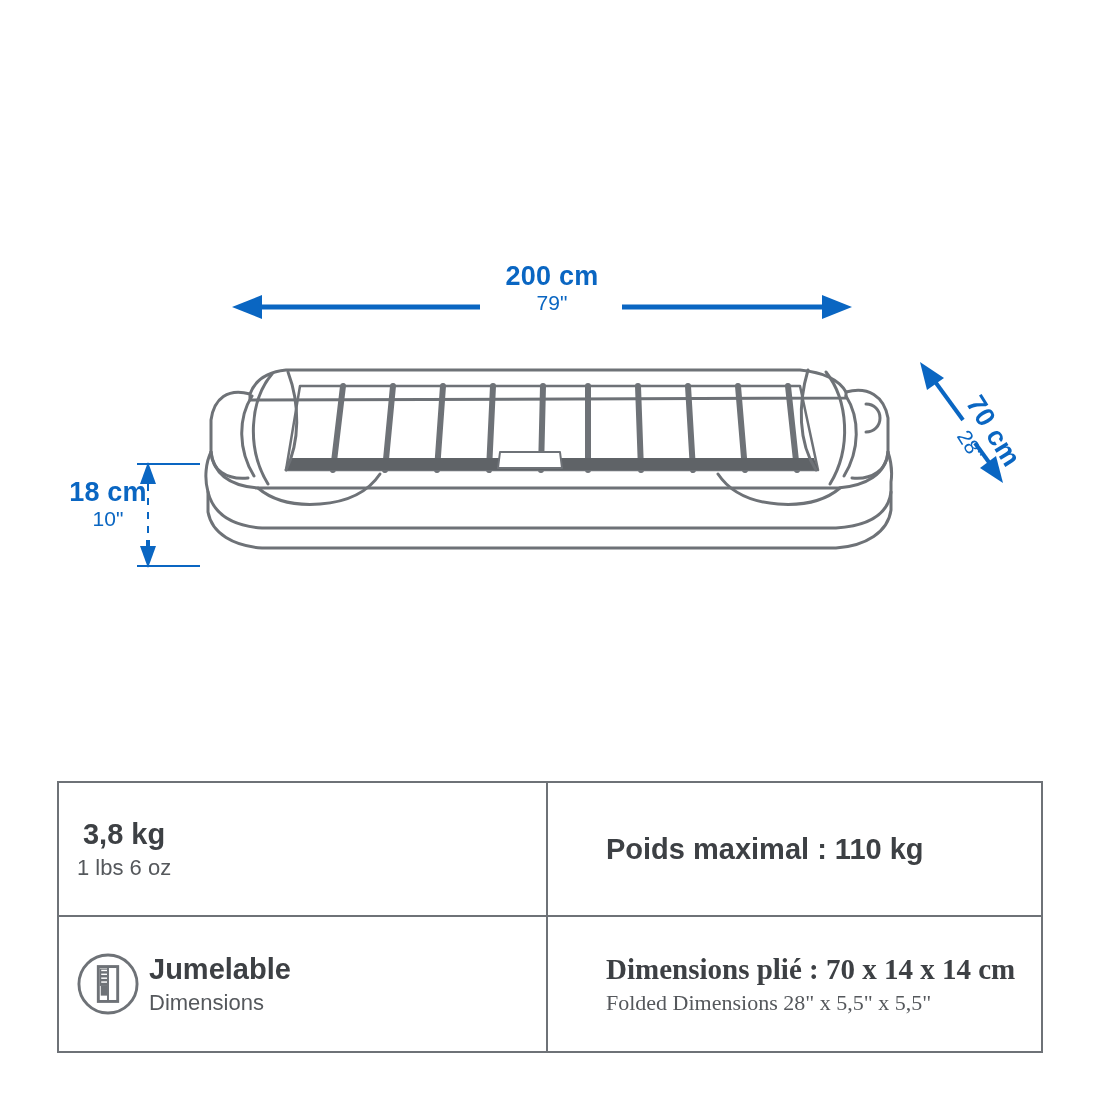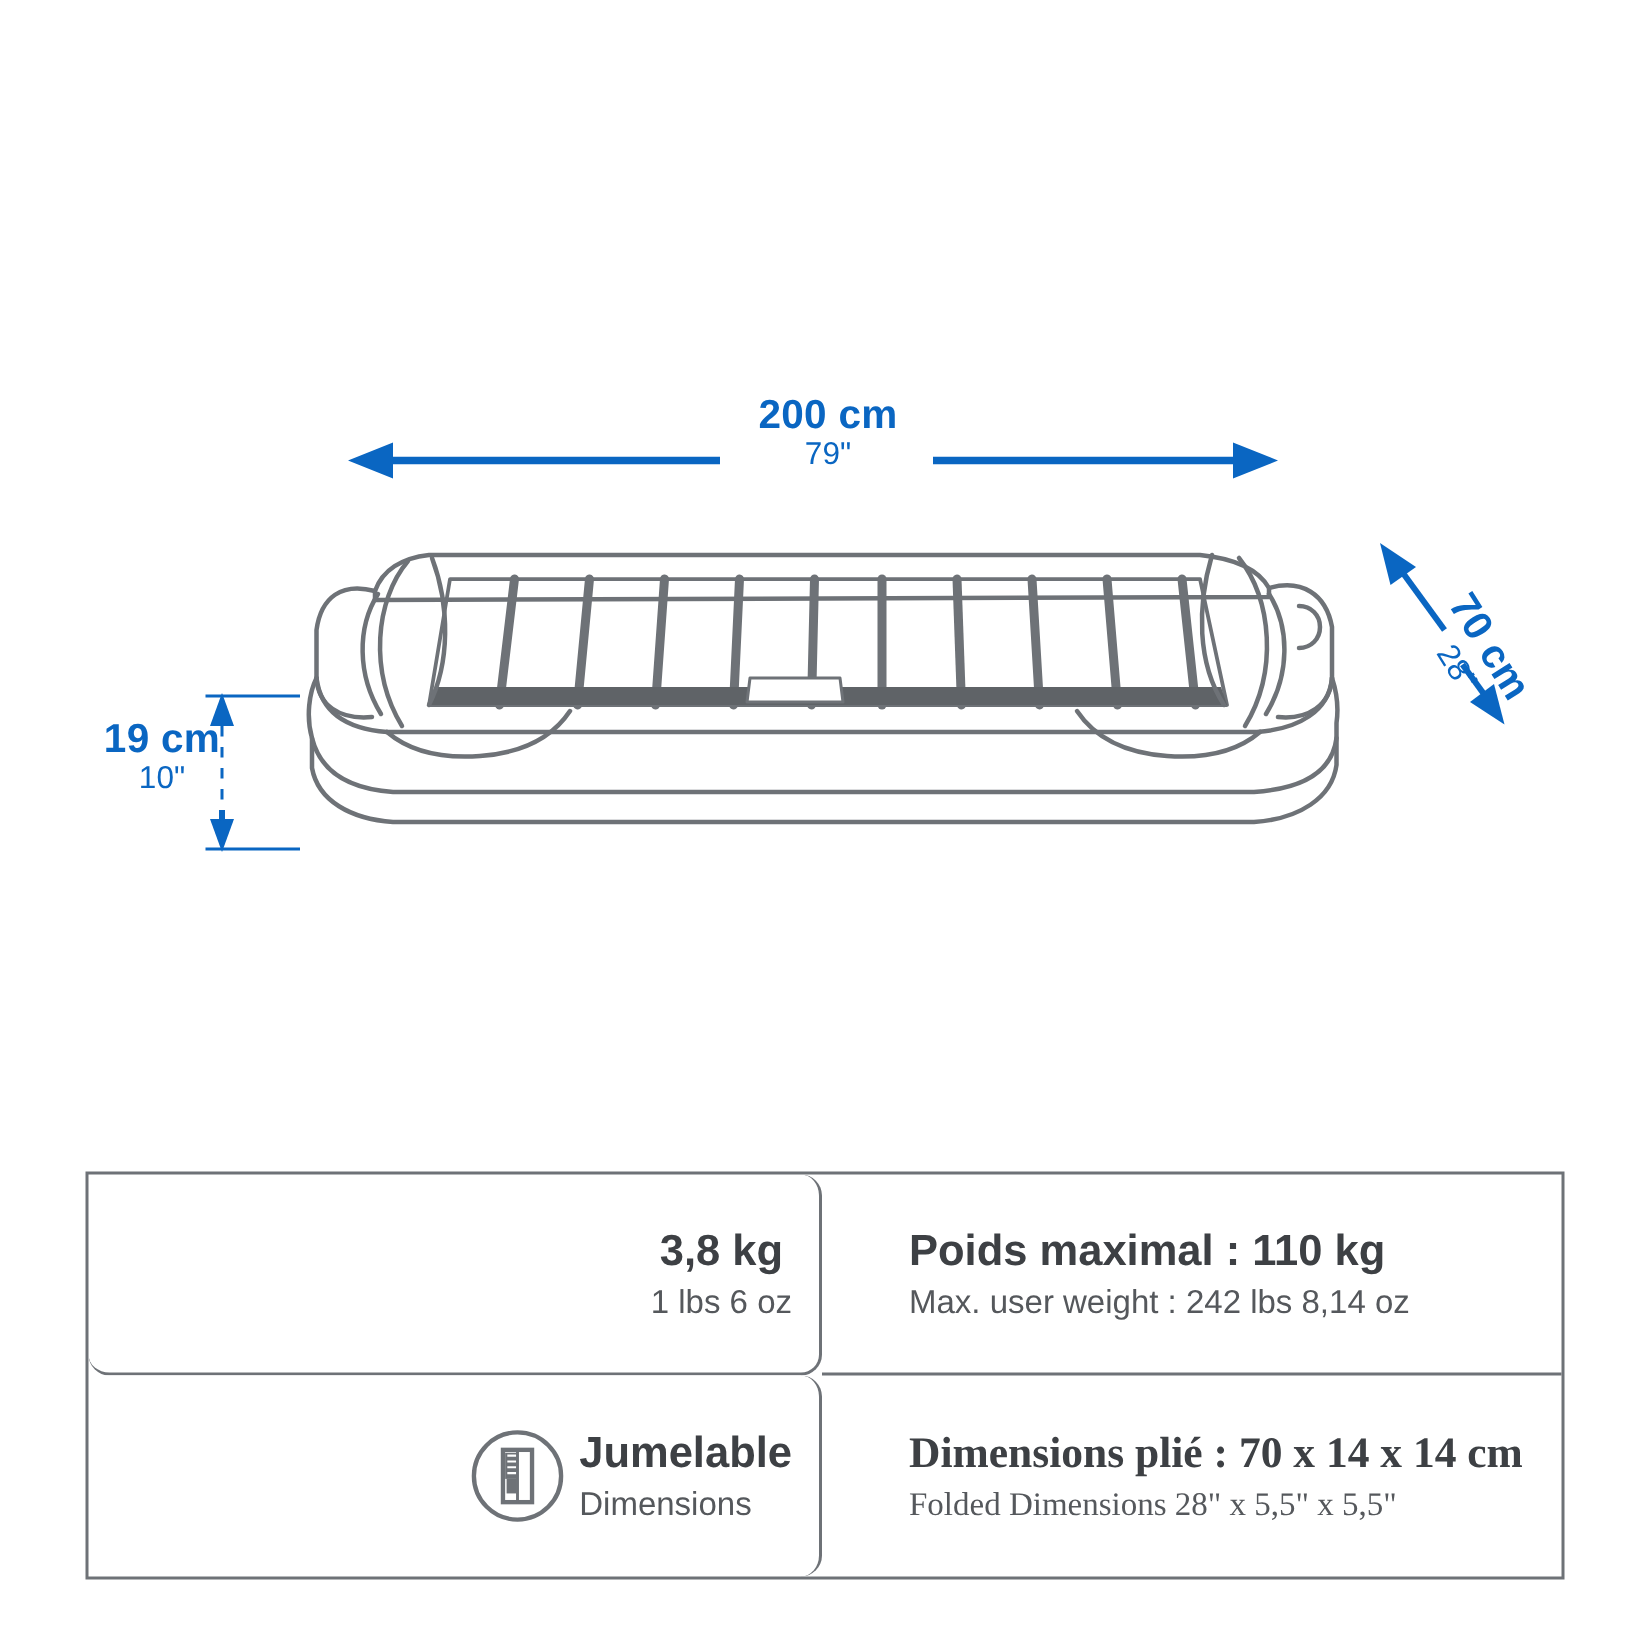--- a/index.html
+++ b/index.html
@@ -91,21 +91,21 @@
   }
   .cell {
     box-sizing: border-box;
     display: flex;
     align-items: center;
     padding: 0 18px;
   }
   .cell.bordered-right { border-right: 2px solid #6e7277; }
   .cell.bordered-bottom { border-bottom: 2px solid #6e7277; }
 
-  .cell-center { justify-content: flex-end; border-radius: 14px; }
+  .cell-center { justify-content: flex-start; }
   .cell-left { justify-content: flex-start; }
 
   .text-stack {
     display: flex;
     flex-direction: column;
     line-height: 1.18;
   }
   .text-stack.center { align-items: center; text-align: center; }
   .text-stack.left { align-items: flex-start; text-align: left; }
 
@@ -217,21 +217,21 @@
         <path d="M866,404 C874,404 880,410 880,418 C880,426 874,432 866,432"></path>
       </g>
     </svg>
 
     <div class="dim-label" id="label-length">
       <span class="metric">200 cm</span>
       <span class="imperial">79"</span>
     </div>
 
     <div class="dim-label" id="label-height">
-      <span class="metric">19 cm</span>
+      <span class="metric">18 cm</span>
       <span class="imperial">10"</span>
     </div>
 
     <div class="dim-label" id="label-depth">
       <span class="metric">70 cm</span>
       <span class="imperial">28"</span>
     </div>
   </div>
 
   <div class="spec-table">
@@ -239,21 +239,20 @@
     <div class="cell cell-center bordered-right bordered-bottom">
       <div class="text-stack center">
         <span class="primary">3,8 kg</span>
         <span class="secondary">1 lbs 6 oz</span>
       </div>
     </div>
 
     <div class="cell cell-left bordered-bottom">
       <div class="text-stack left" style="padding-left:40px;">
         <span class="primary">Poids maximal : 110 kg</span>
-        <span class="secondary">Max. user weight : 242 lbs 8,14 oz</span>
       </div>
     </div>
 
     <div class="cell cell-center bordered-right">
       <div class="icon-and-text">
         <svg class="zip-icon" viewBox="0 0 64 64">
           <circle cx="32" cy="32" r="30" fill="none" stroke="#6e7277" stroke-width="3"></circle>
           <rect x="22" y="14" width="20" height="36" fill="none" stroke="#6e7277" stroke-width="3"></rect>
           <line x1="32" y1="14" x2="32" y2="50" stroke="#6e7277" stroke-width="2"></line>
           <rect x="23.5" y="16" width="8" height="18" fill="#6e7277"></rect>

